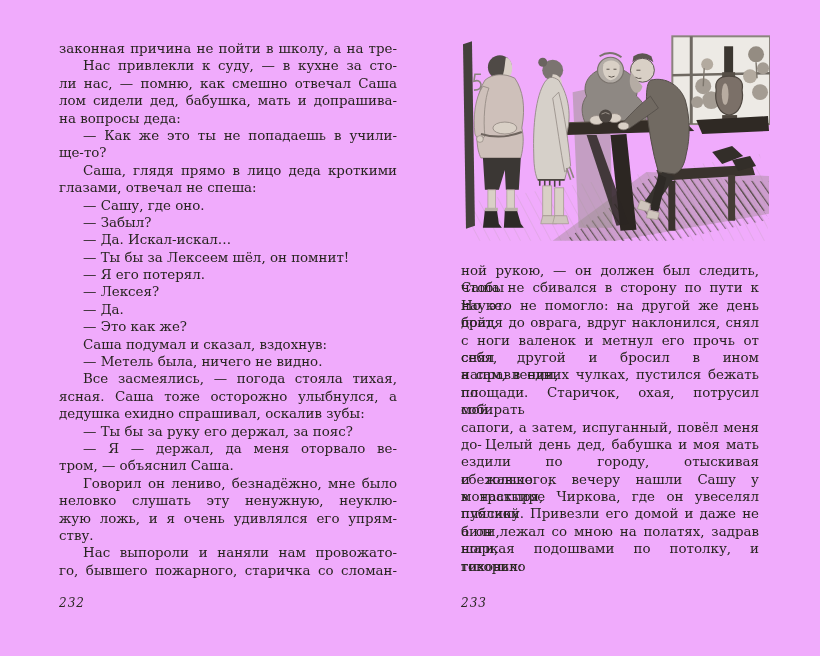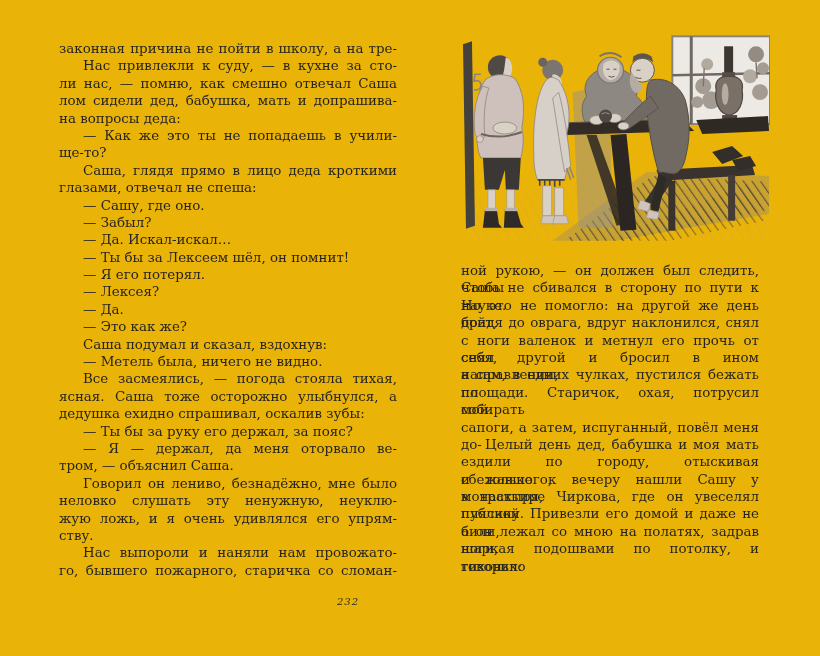--- a/index.html
+++ b/index.html
@@ -1,26 +1,26 @@
 <!DOCTYPE html>
 <html><head>
 <meta charset="utf-8">
 <style>
   html,body{margin:0;padding:0;background:#ffffff;}
-  #screen{position:relative;width:820px;height:656px;background:#eab308;
+  #screen{position:relative;width:820px;height:656px;background:#f0abfc;
           font-family:"DejaVu Serif","Liberation Serif",serif;color:#27241f;overflow:hidden;}
   .page-text{position:absolute;}
   #left-col{left:59px;top:40px;width:338px;}
   #right-col{left:461px;top:262px;width:298px;}
   .line{font-size:13.4px;line-height:17.4px;height:17.4px;
         text-align:justify;text-align-last:left;white-space:normal;}
   .line.fill{text-align-last:justify;}
   .line.indent{text-indent:24px;}
-  .folio{position:absolute;top:596px;font-style:italic;font-size:10px;
-         text-align:right;letter-spacing:1px;color:#2b2823;}
+  .folio{position:absolute;top:596px;font-style:italic;font-size:12px;
+         text-align:left;letter-spacing:1px;color:#2b2823;}
   #folio-left{left:59px;width:300px;}
   #folio-right{left:461px;width:298px;}
   #illustration{position:absolute;left:461px;top:34px;width:309px;height:207px;}
   svg{display:block;}
 </style>
 </head>
 <body>
 
 <div id="screen">
 
@@ -201,14 +201,15 @@
       <div class="line fill">ездили по городу, отыскивая сбежавшего,</div>
       <div class="line fill">и только к вечеру нашли Сашу у монастыря,</div>
       <div class="line fill">в трактире Чиркова, где он увеселял публику</div>
       <div class="line fill">пляской. Привезли его домой и даже не били,</div>
       <div class="line fill">а он лежал со мною на полатях, задрав ноги,</div>
       <div class="line fill">шаркая подошвами по потолку, и тихонько</div>
       <div class="line">говорил:</div>
     </div>
 
   <div id="folio-left" class="folio">232</div>
+  <div id="folio-right" class="folio">233</div>
 
 </div>
 
 </body></html>

